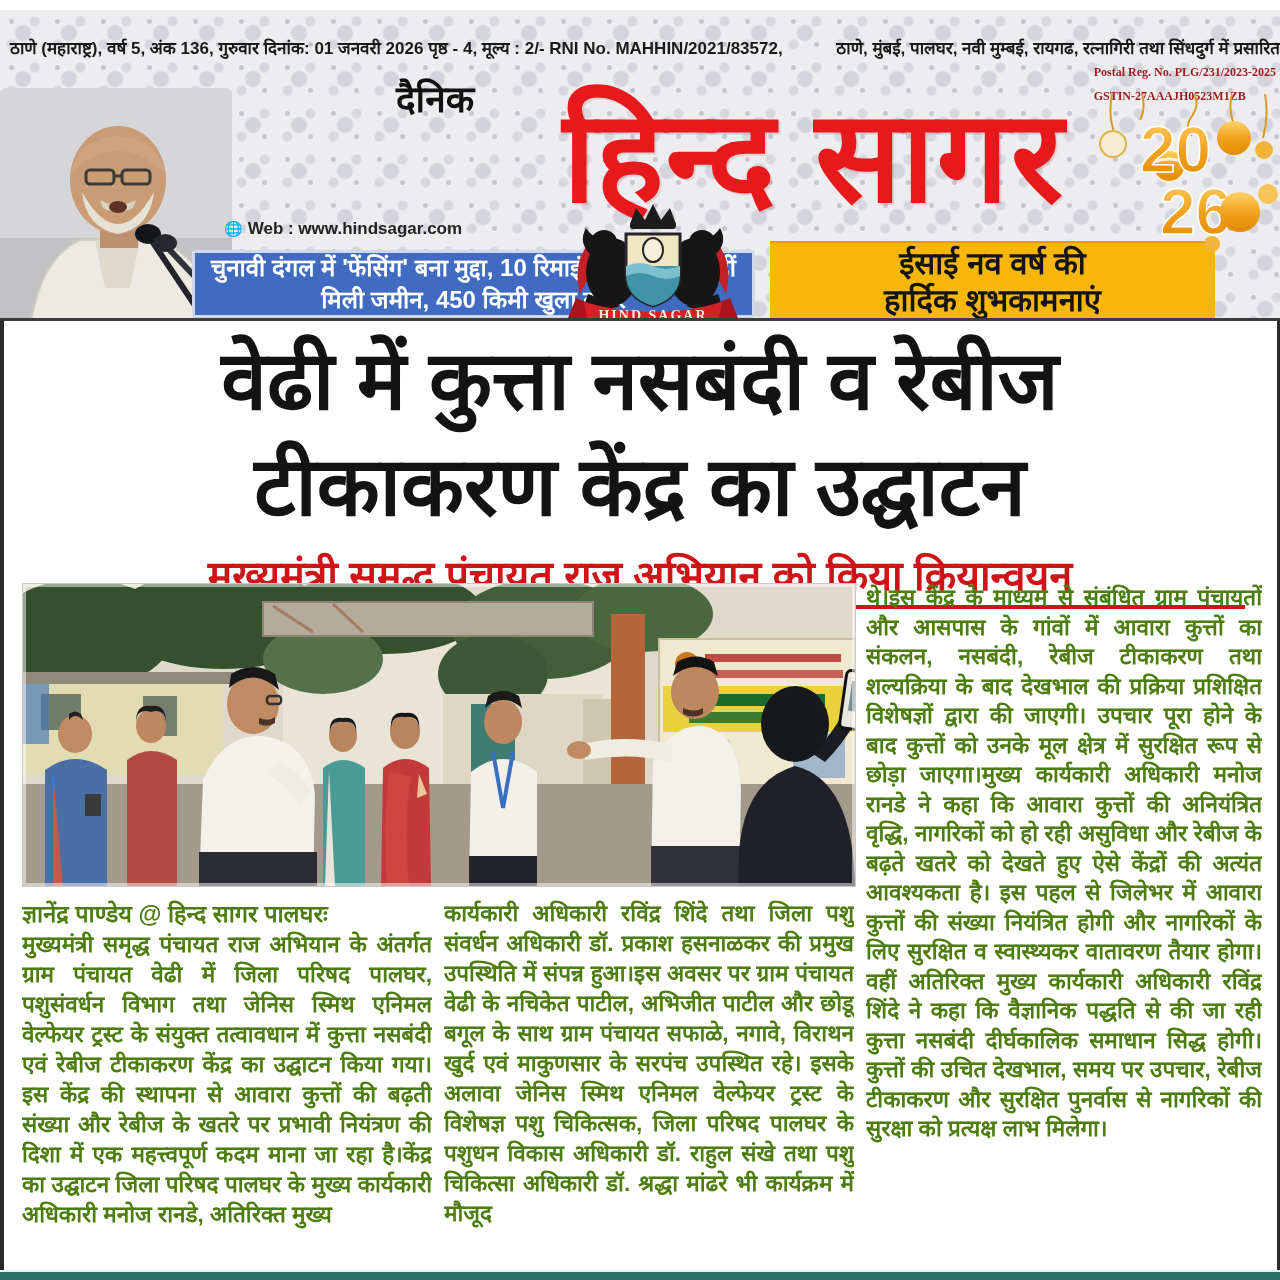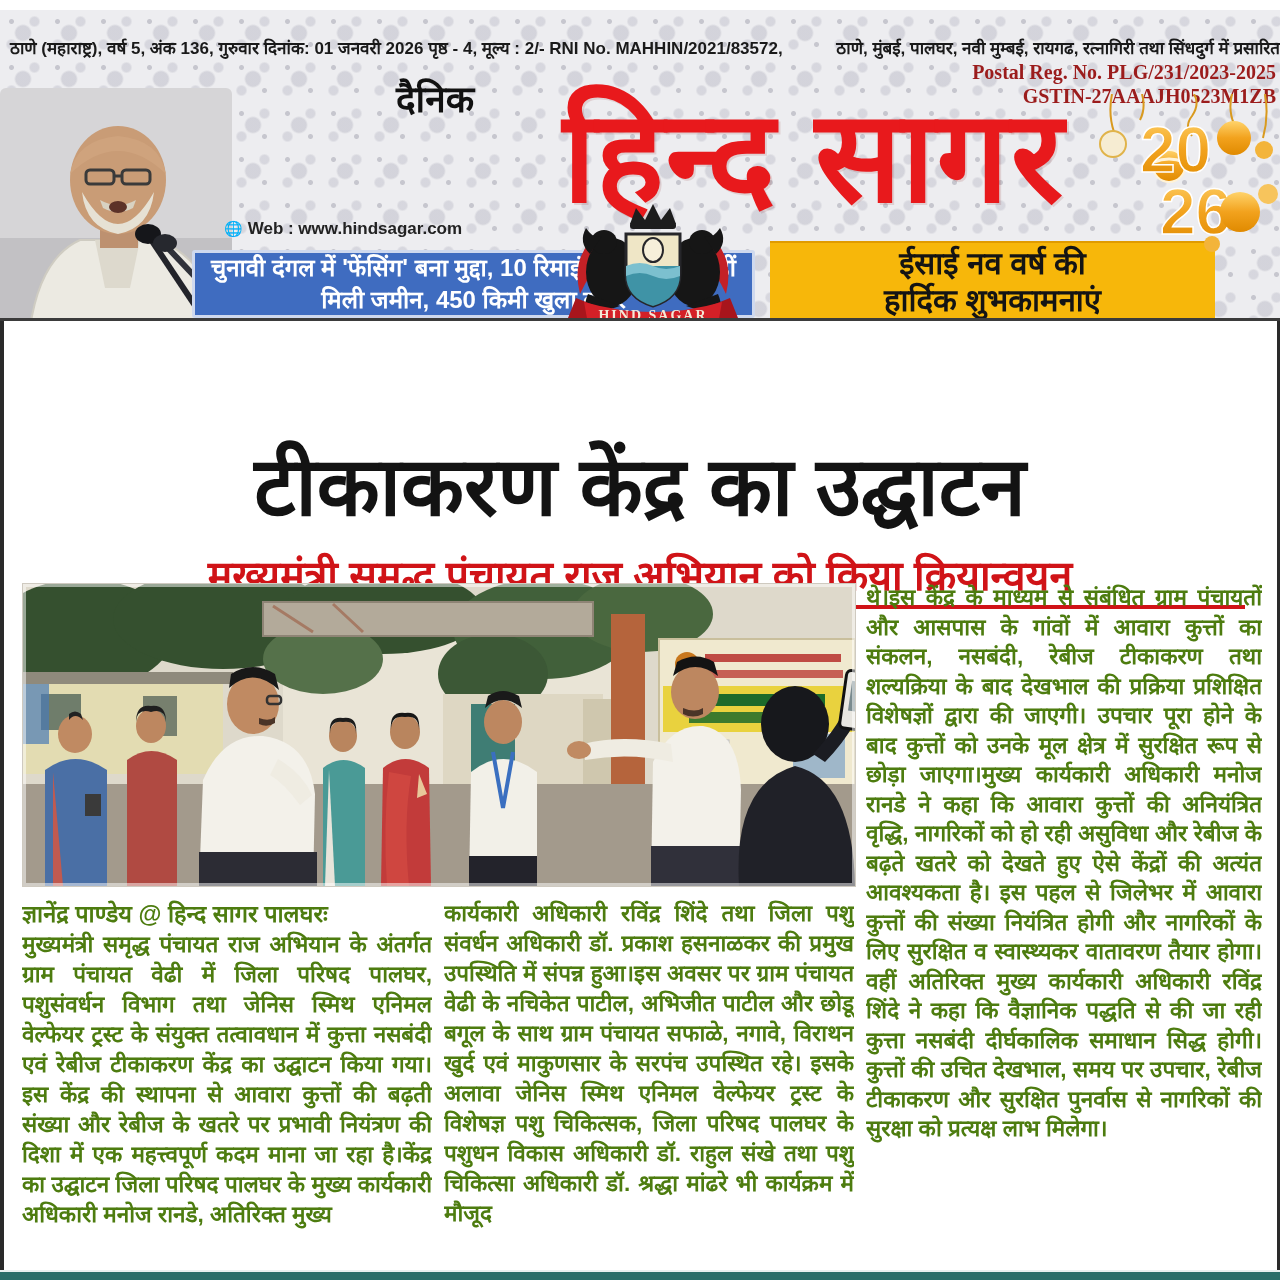--- a/index.html
+++ b/index.html
@@ -19,22 +19,22 @@
       radial-gradient(circle at 25% 75%, rgba(188,188,200,.45) 4px, transparent 6px),
       radial-gradient(ellipse at 50% 50%, rgba(174,174,188,.40) 7px, transparent 9px);
     background-size:46px 46px;
   }
   .topline{
     position:absolute;top:26px;left:10px;width:1270px;
     font-size:17px;font-weight:700;color:#1a1a1a;white-space:nowrap;
   }
   .topline .right{position:absolute;right:0;top:0;}
   .postal{
-    position:absolute;top:50px;right:4px;text-align:right;
-    font-family:"Liberation Serif",serif;font-weight:700;font-size:20px;color:#9b1c1c;
+    position:absolute;top:50px;right:4px;text-align:left;
+    font-family:"Liberation Serif",serif;font-weight:700;font-size:12px;color:#9b1c1c;
     line-height:24px;white-space:nowrap;
   }
   .daily{
     position:absolute;top:62px;left:355px;width:160px;text-align:center;
     font-size:37px;font-weight:800;color:#111;
   }
   .masthead{
     position:absolute;top:72px;left:215px;width:850px;text-align:right;
     font-size:128px;line-height:150px;font-weight:900;color:#e8191c;
     letter-spacing:2px;text-shadow:2px 2px 0 rgba(120,0,0,.12);
@@ -217,20 +217,21 @@
       <text x="58" y="78" font-size="64" font-weight="900" fill="url(#gold)" stroke="#ffffff" stroke-width="1.5" font-family="Liberation Sans, sans-serif">20</text>
       <text x="78" y="140" font-size="64" font-weight="900" fill="url(#gold)" stroke="#ffffff" stroke-width="1.5" font-family="Liberation Sans, sans-serif">26</text>
       <circle cx="158" cy="118" r="20" fill="url(#gold)"></circle>
       <circle cx="186" cy="100" r="10" fill="#f7c45c"></circle>
       <circle cx="130" cy="150" r="8" fill="#f3b43a"></circle>
     </svg>
   </div>
 
   <div class="body-section">
 
+    <div class="headline">वेढी में कुत्ता नसबंदी व रेबीज</div>
     <div class="headline l2">टीकाकरण केंद्र का उद्घाटन</div>
     <div class="subheadline">मुख्यमंत्री समृद्ध पंचायत राज अभियान को किया क्रियान्वयन</div>
 
     <svg class="event-photo" viewBox="0 0 832 302" preserveAspectRatio="none">
 
       <rect x="0" y="0" width="832" height="302" fill="#ded9cb"></rect>
       <rect x="260" y="40" width="360" height="160" fill="#e9e4d6"></rect>
 
       <g fill="#35502f">
         <ellipse cx="60" cy="50" rx="90" ry="55"></ellipse>

